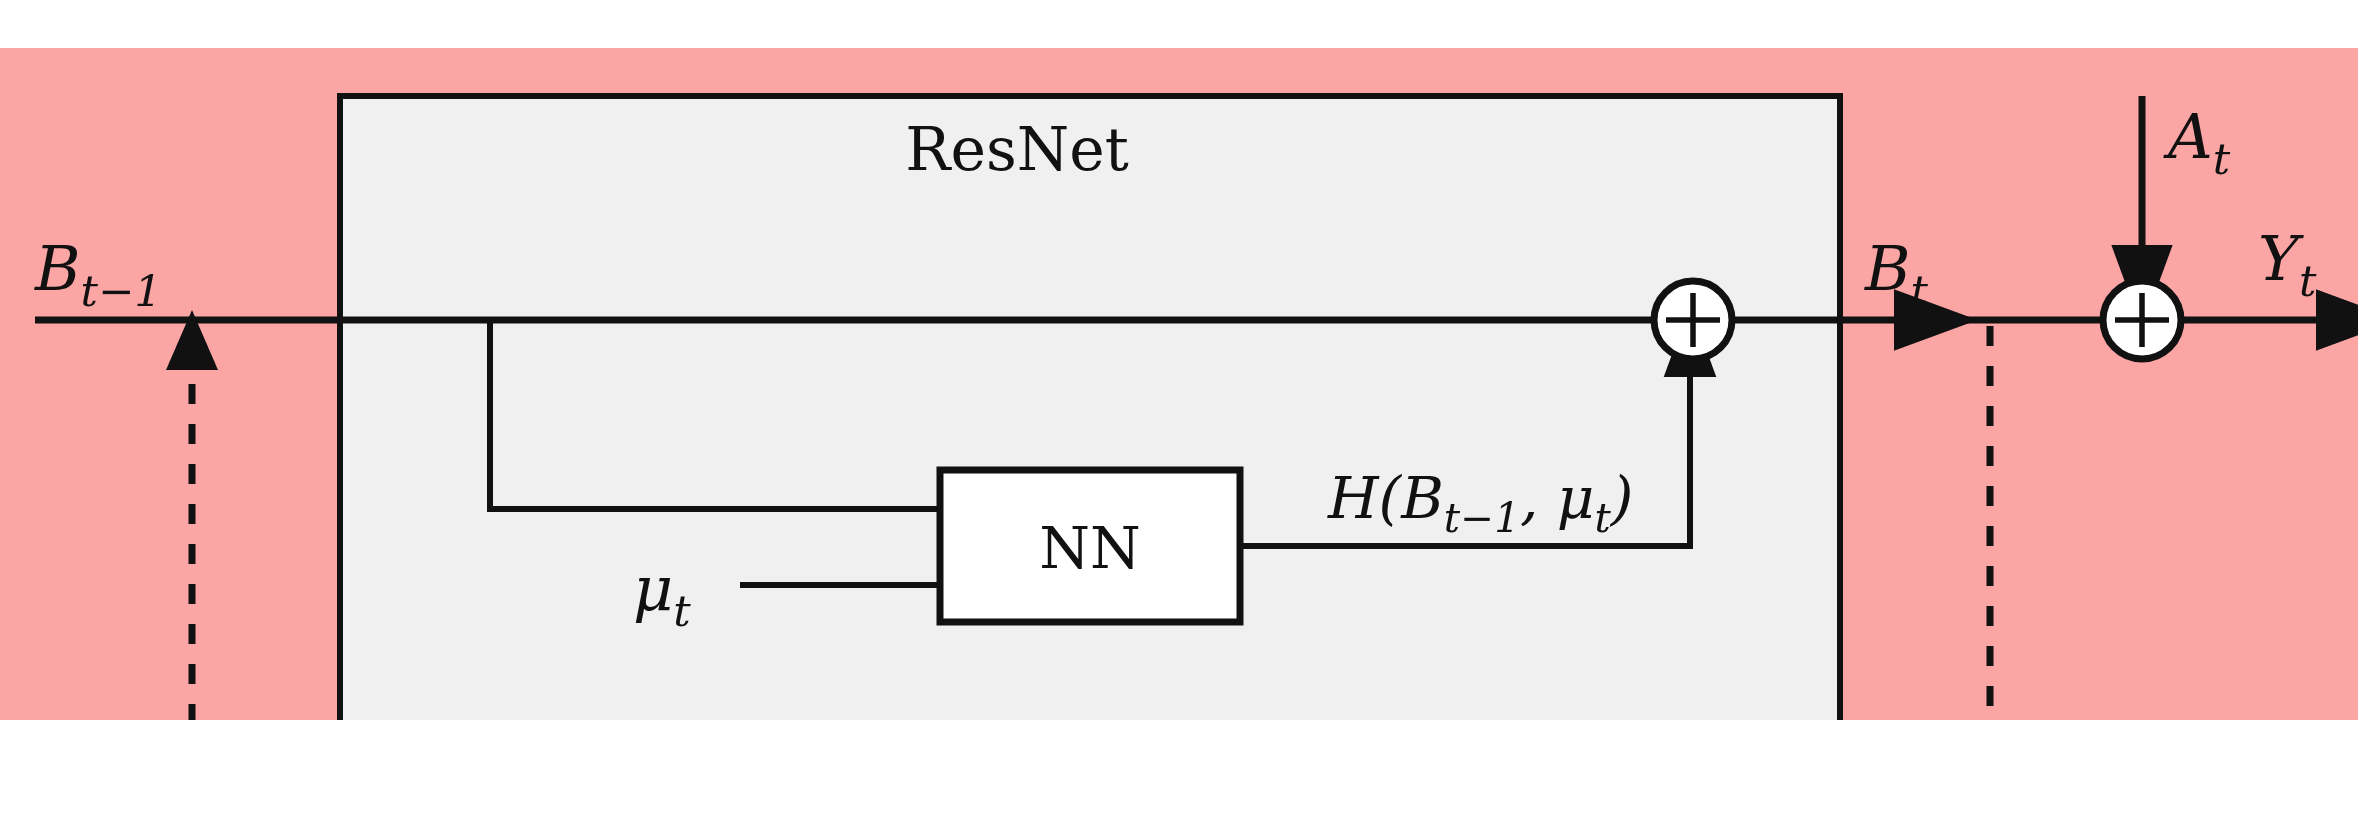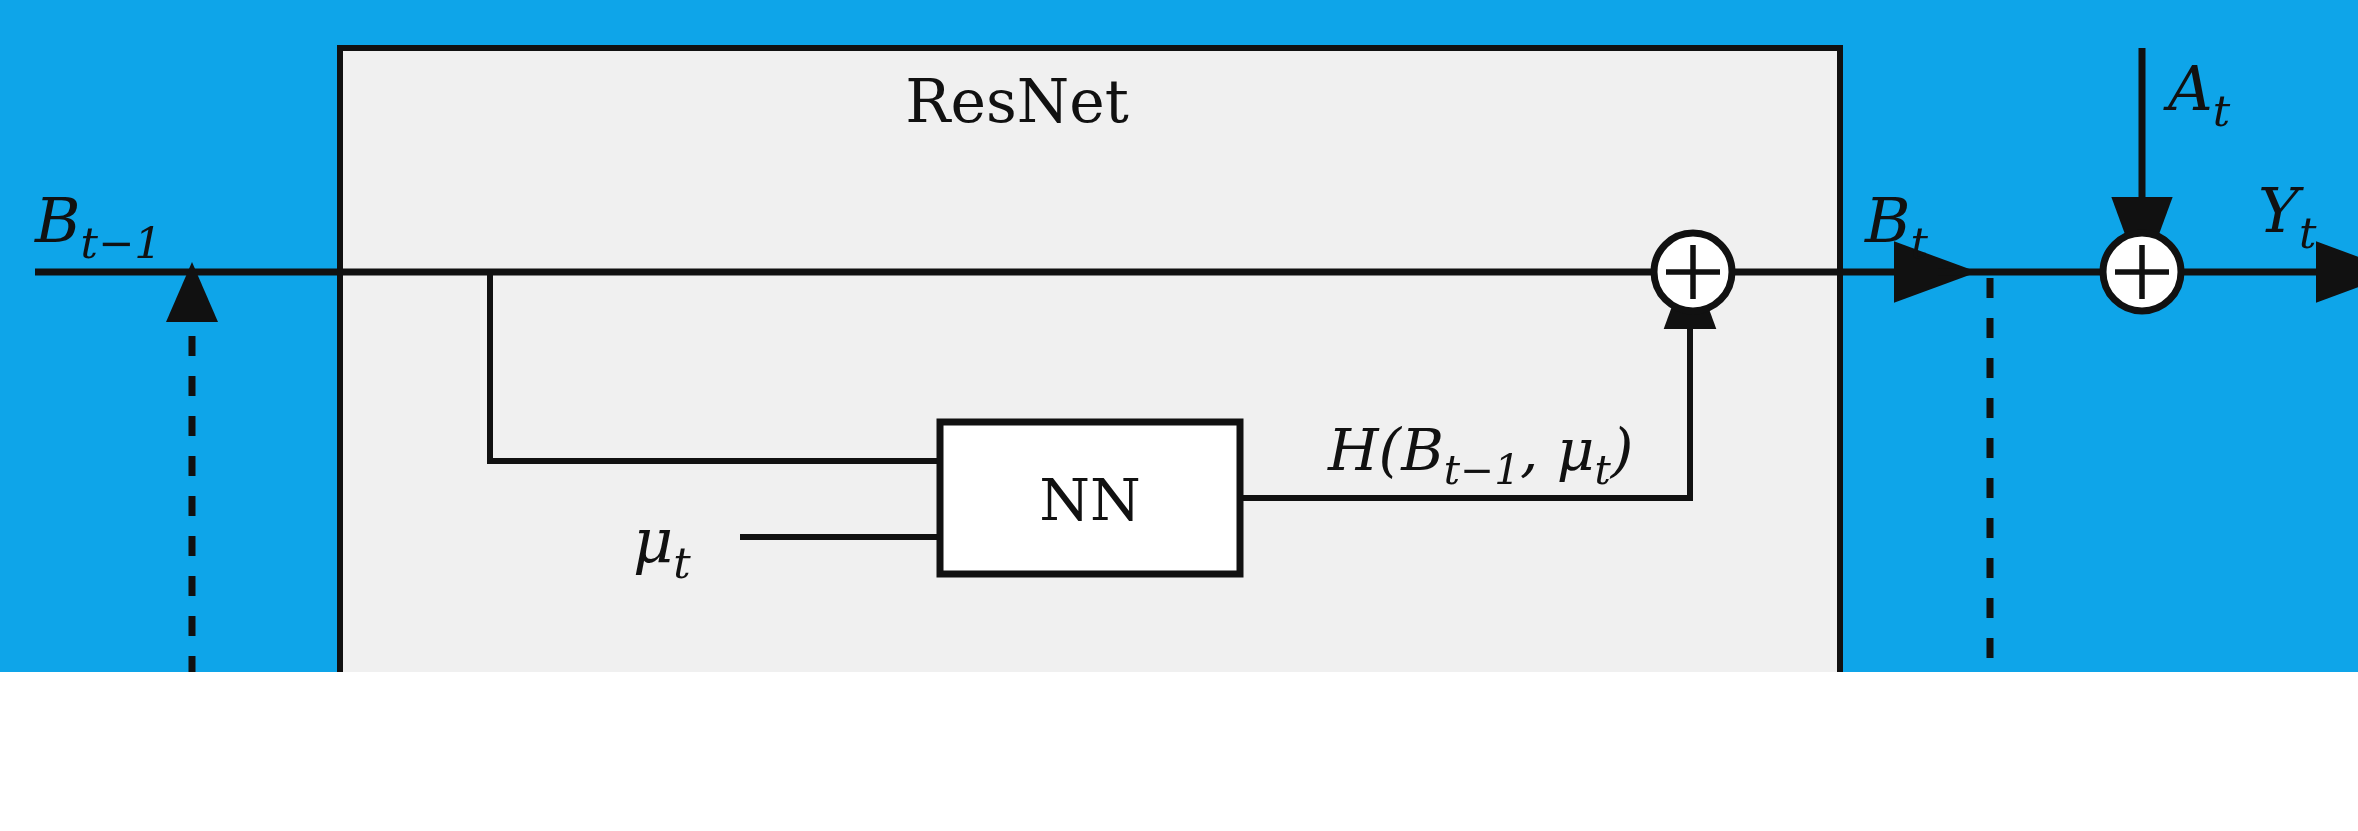--- a/index.html
+++ b/index.html
@@ -7,22 +7,23 @@
     padding: 0;
     background: #ffffff;
   }
   body {
     font-family: "Liberation Serif", serif;
   }
   #diagram-root {
     position: relative;
     width: 2358px;
     height: 672px;
-    background: #0ea5e9;
+    background: #fca5a5;
     overflow: hidden;
+    margin-top: 48px;
   }
   svg#diagram-svg {
     display: block;
     width: 2358px;
     height: 831px;
   }
   .mathlabel {
     font-family: "DejaVu Serif", "Liberation Serif", serif;
     font-style: italic;
     fill: #111111;

